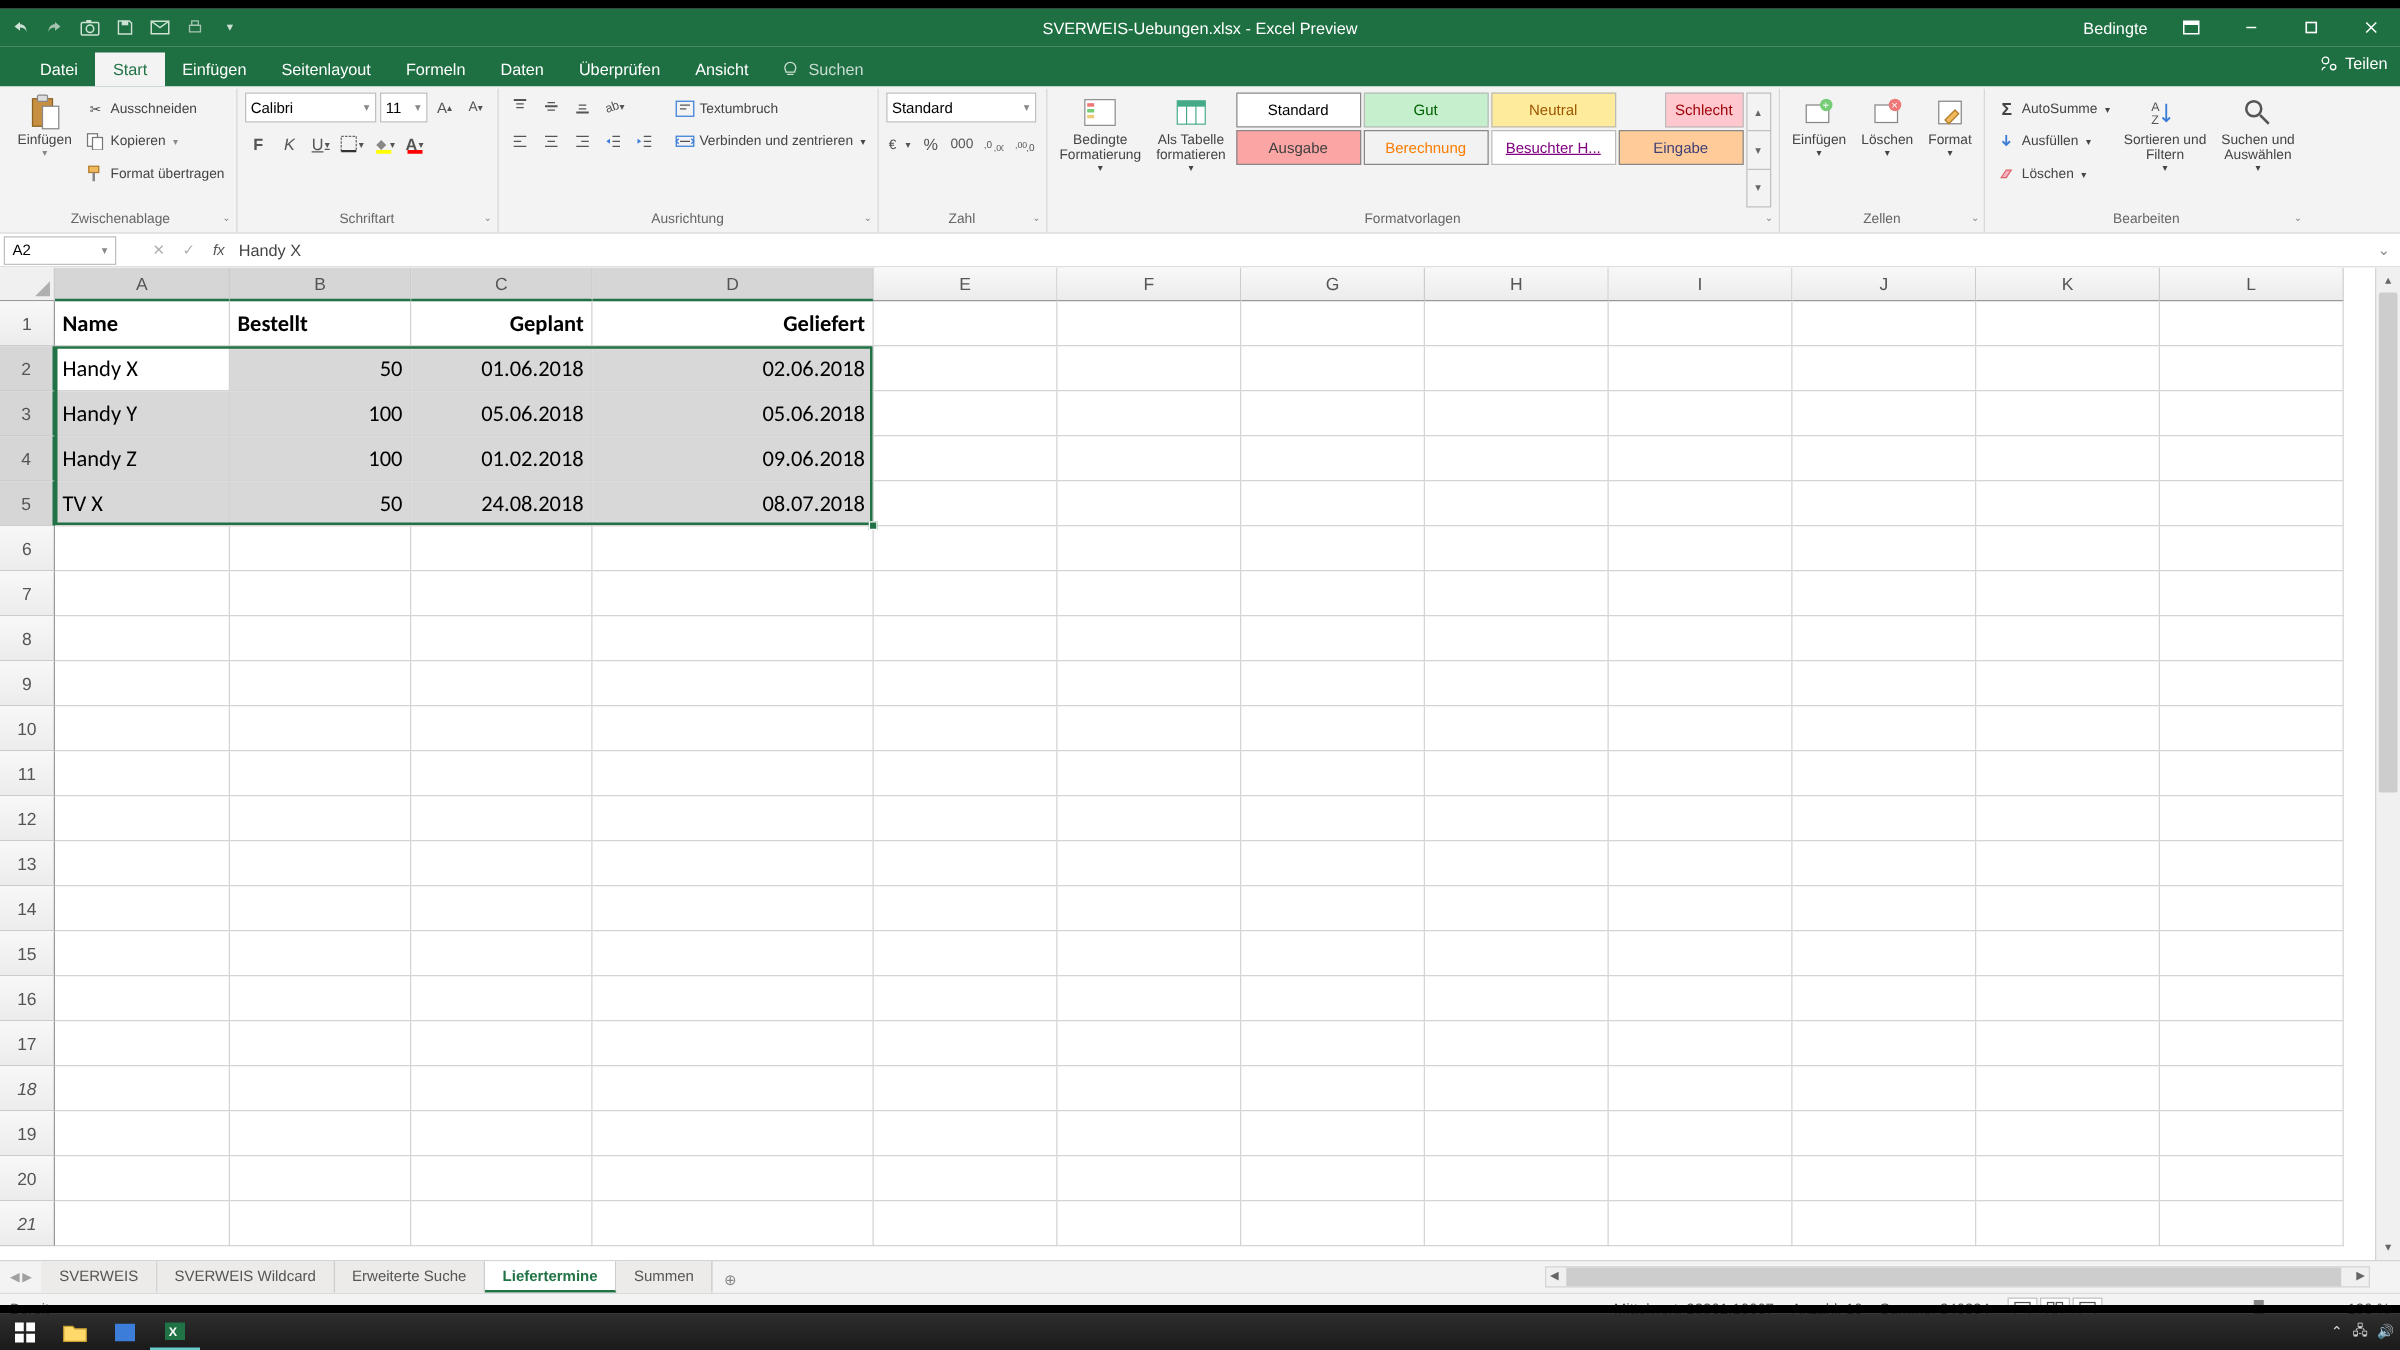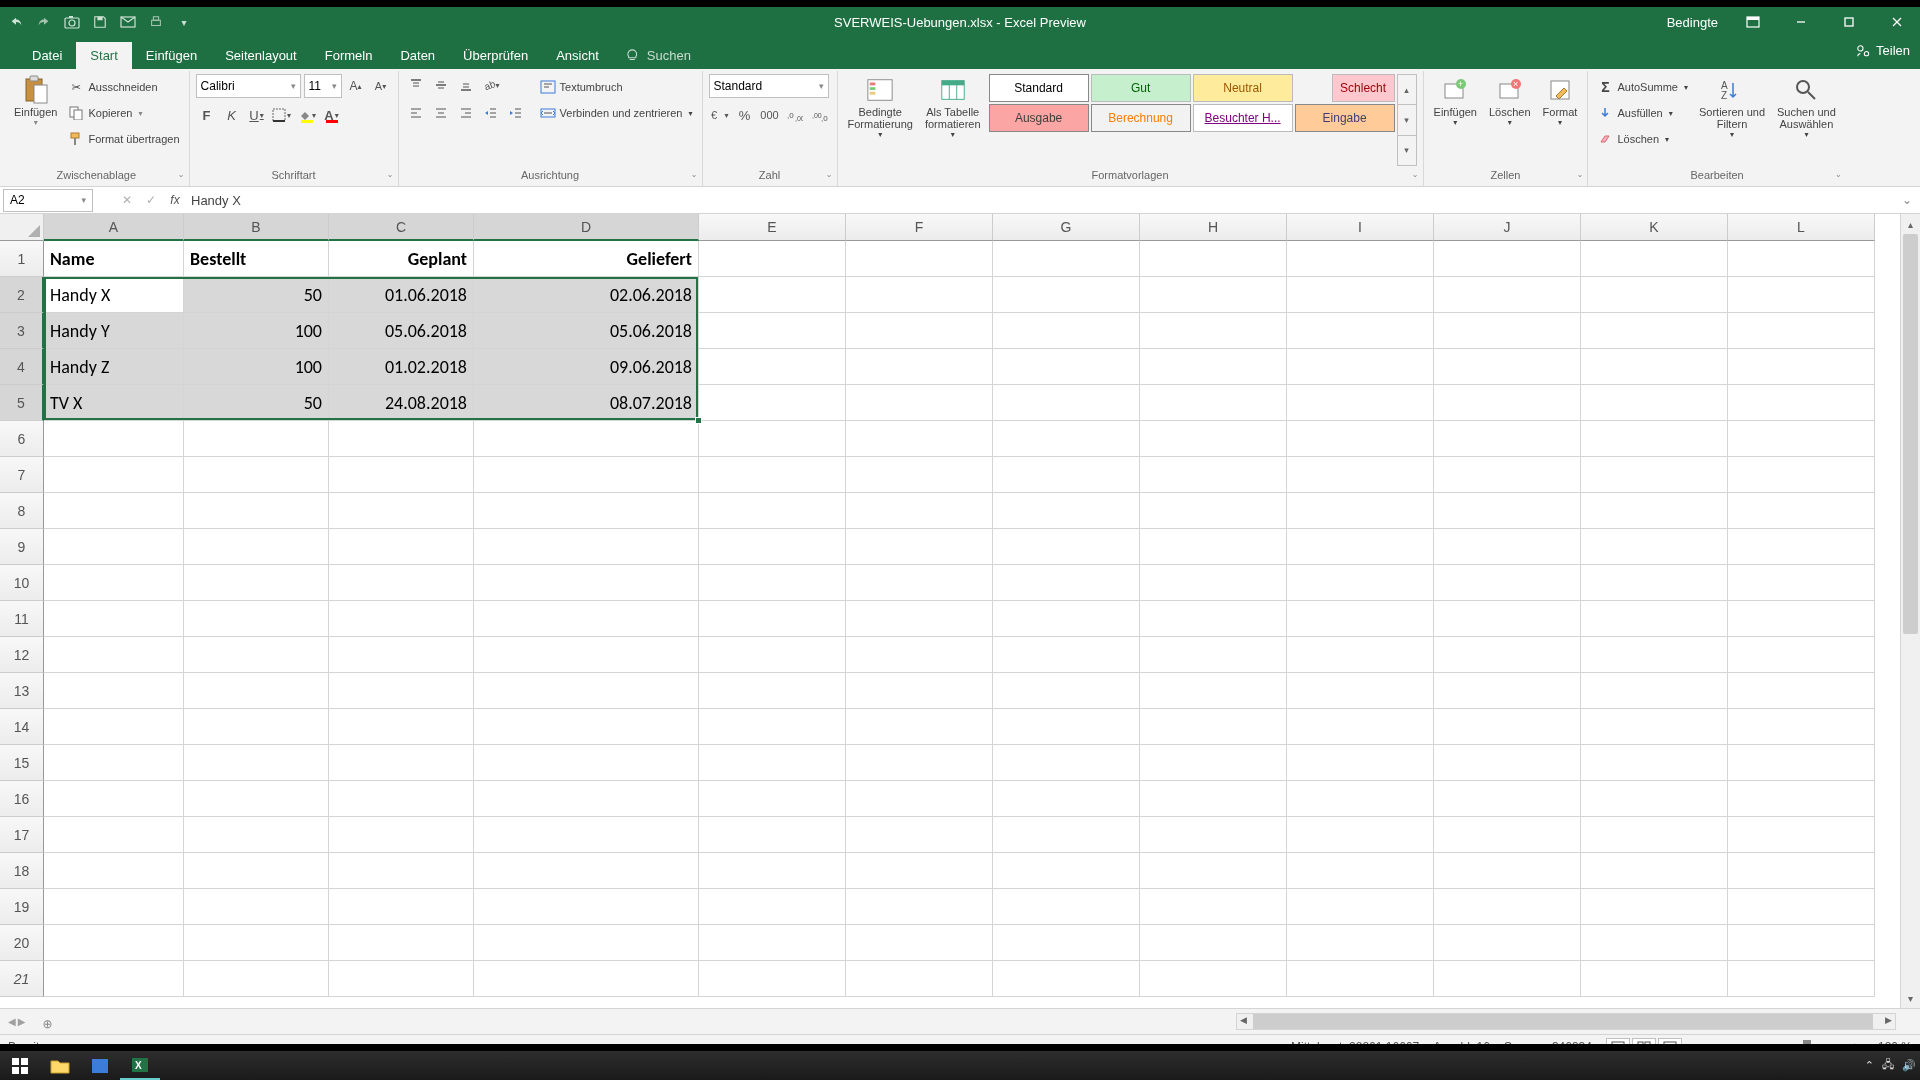--- a/index.html
+++ b/index.html
@@ -617,21 +617,21 @@
         <div class="row-h" style="height: 36px;">8</div>
         <div class="row-h" style="height: 36px;">9</div>
         <div class="row-h" style="height: 36px;">10</div>
         <div class="row-h" style="height: 36px;">11</div>
         <div class="row-h" style="height: 36px;">12</div>
         <div class="row-h" style="height: 36px;">13</div>
         <div class="row-h" style="height: 36px;">14</div>
         <div class="row-h" style="height: 36px;">15</div>
         <div class="row-h" style="height: 36px;">16</div>
         <div class="row-h" style="height: 36px;">17</div>
-        <div class="row-h" style="height: 36px;">18</div>
+        <div class="row-h" style="height: 36px; font-style: italic;">18</div>
         <div class="row-h" style="height: 36px;">19</div>
         <div class="row-h" style="height: 36px;">20</div>
         <div class="row-h" style="height: 36px; font-style: italic;">21</div>
       </div>
   <div class="cells" id="cells">
         <div class="cell-row">
           <div class="cell bold" style="width: 140px; height: 36px;">Name</div>
           <div class="cell bold" style="width: 145px; height: 36px;">Bestellt</div>
           <div class="cell r bold" style="width: 145px; height: 36px;">Geplant</div>
           <div class="cell r bold" style="width: 225px; height: 36px;">Geliefert</div>
@@ -931,20 +931,27 @@
     <div class="vscroll-arrow" style="top:0">▴</div>
     <div class="vscroll-thumb"></div>
     <div class="vscroll-arrow" style="bottom:0">▾</div>
   </div>
 </div>
 
 <div class="sheet-row">
   <div class="sheet-nav">
         <span>◀</span>
         <span>▶</span>
+      </div>
+  <div class="sheet-tabs" id="sheet-tabs">
+        <div class="sheet-tab">SVERWEIS</div>
+        <div class="sheet-tab">SVERWEIS Wildcard</div>
+        <div class="sheet-tab">Erweiterte Suche</div>
+        <div class="sheet-tab active">Liefertermine</div>
+        <div class="sheet-tab">Summen</div>
       </div>
   <div class="sheet-add">⊕</div>
   <div class="hscroll">
     <span style="position:absolute;left:3px;top:1px;font-size:9px;color:#666">◀</span>
     <div class="hscroll-thumb"></div>
     <span style="position:absolute;right:3px;top:1px;font-size:9px;color:#666">▶</span>
   </div>
 </div>
 
 <div class="status-bar">

